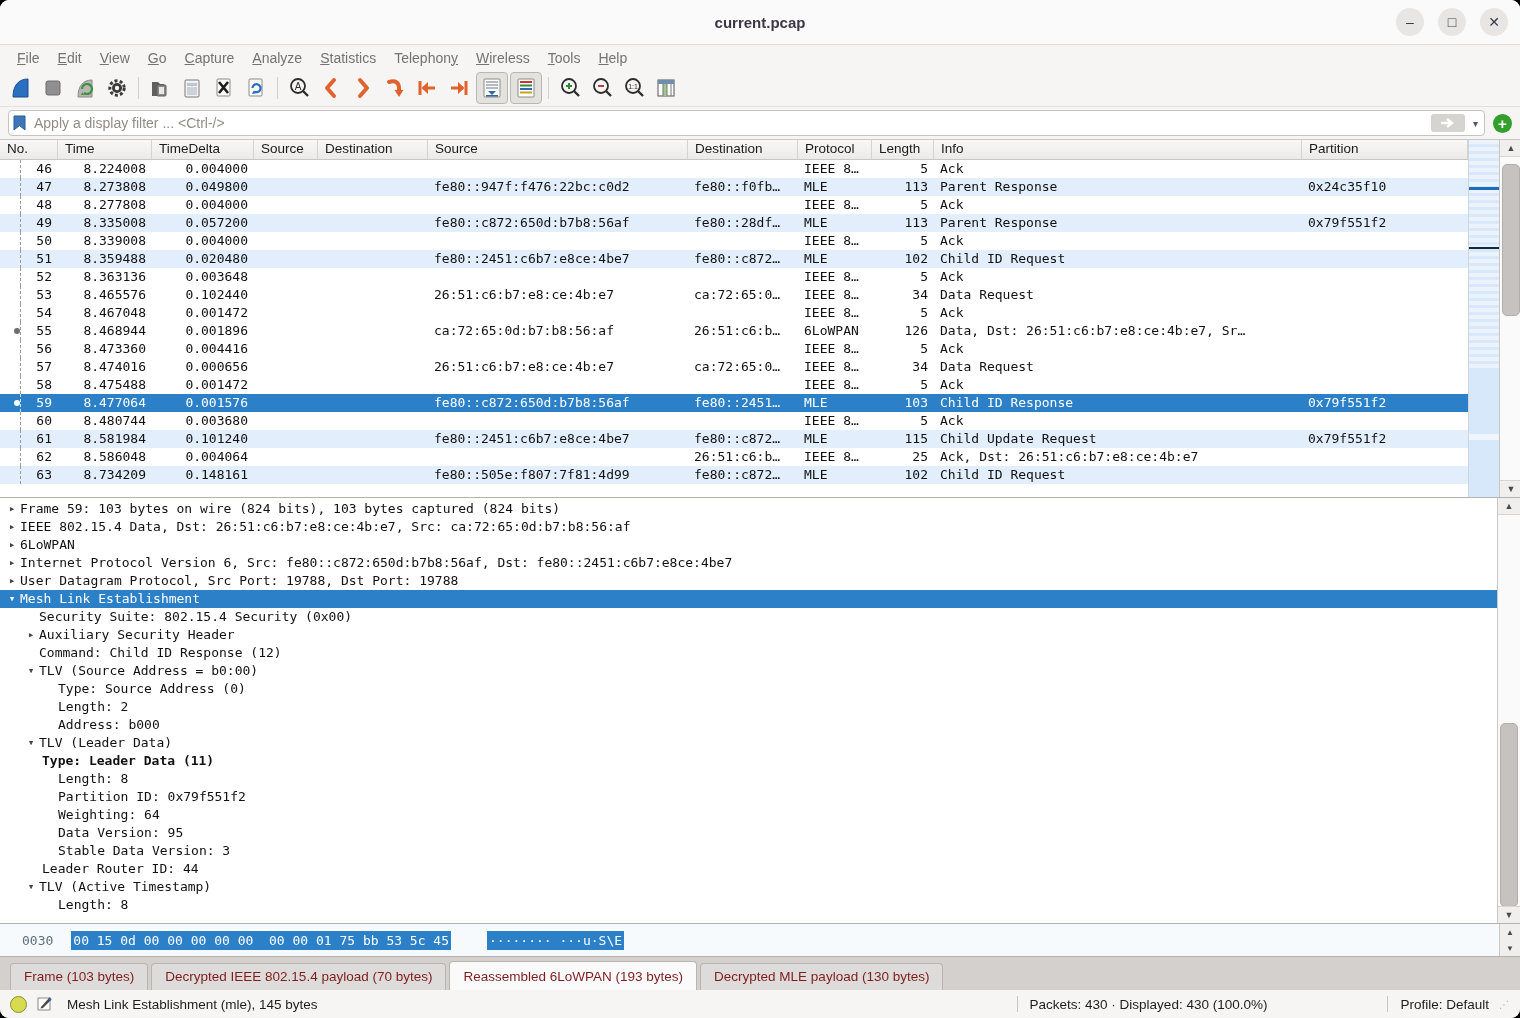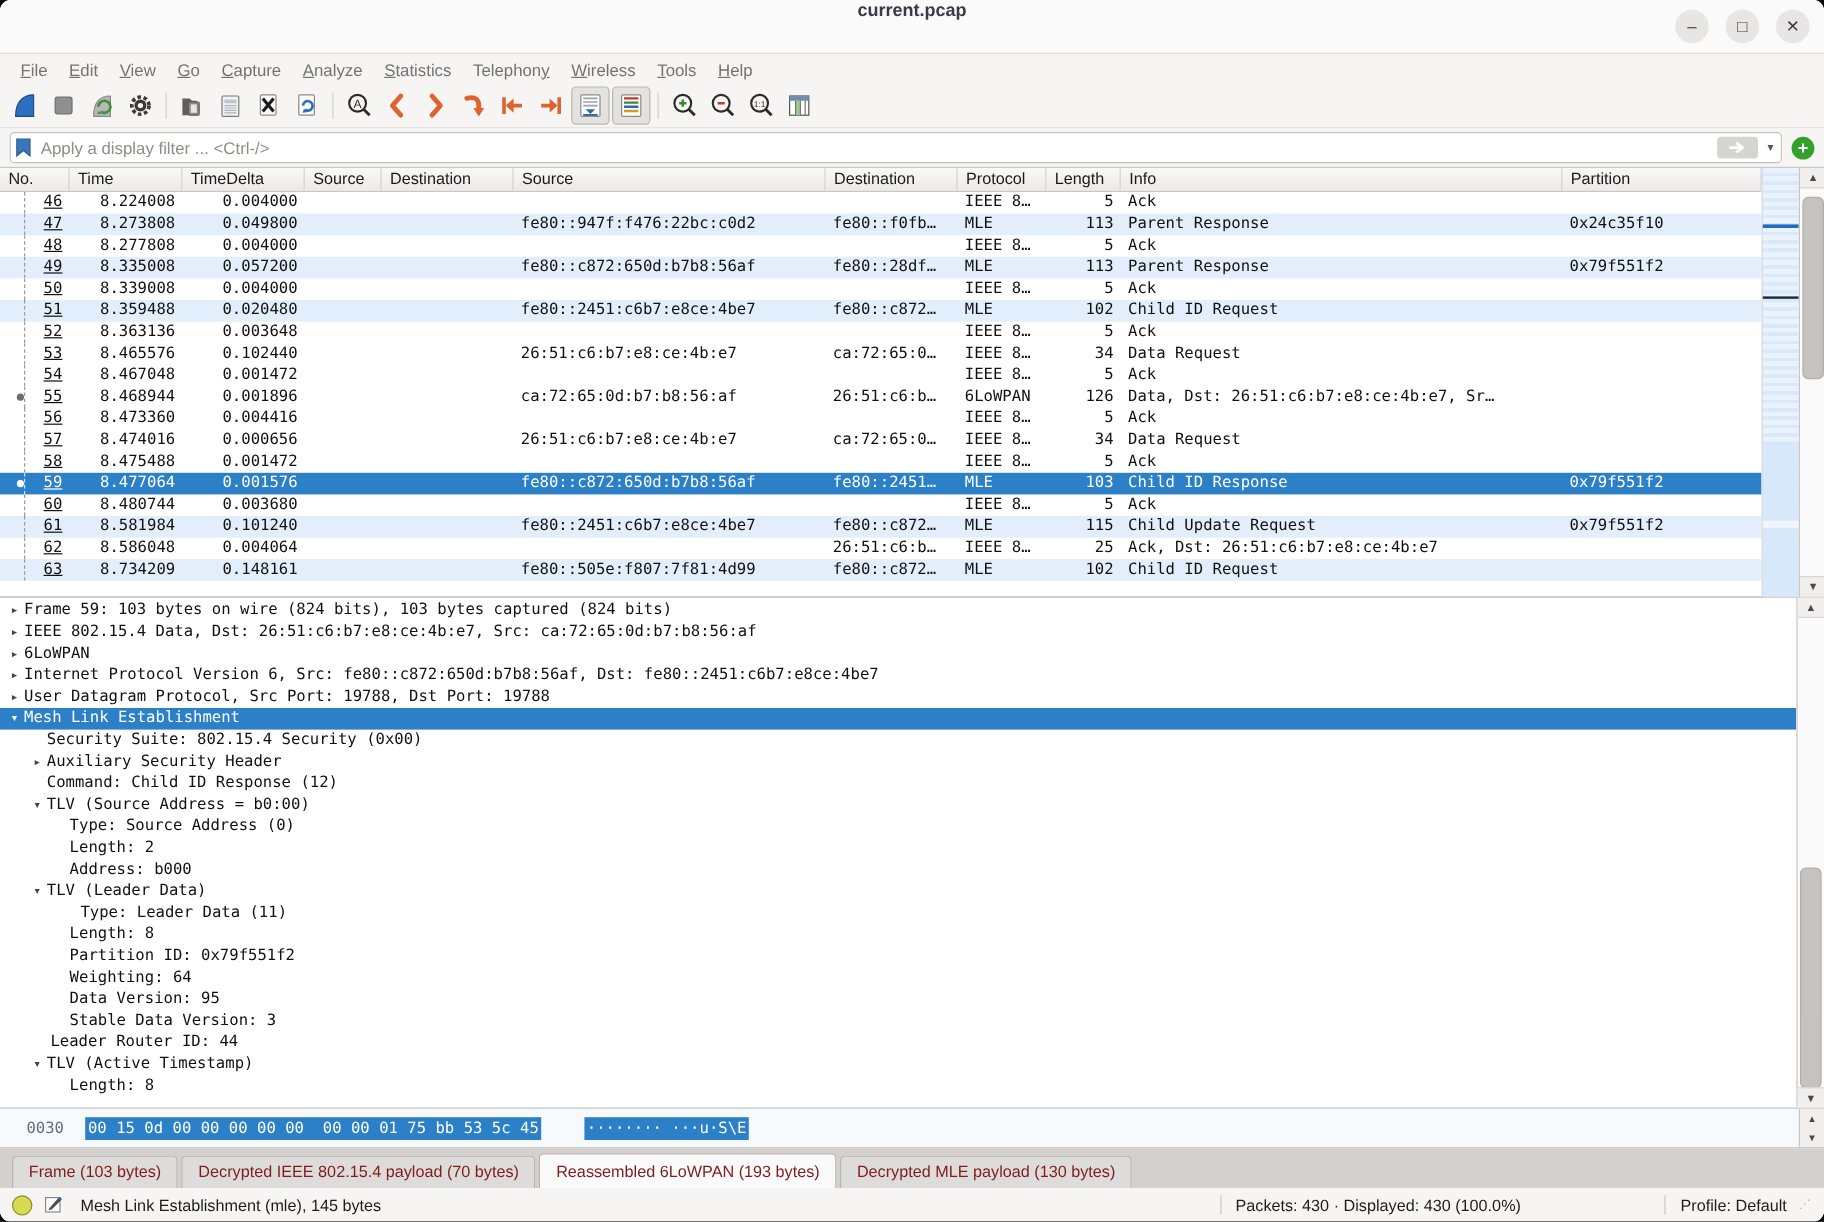--- a/index.html
+++ b/index.html
@@ -1,19 +1,19 @@
 <!DOCTYPE html>
 <html><head>
 <meta charset="utf-8">
 <style>
   html,body{margin:0;padding:0;background:#000;}
   body{width:1520px;height:1018px;overflow:hidden;font-family:"Liberation Sans",sans-serif;}
   .window{width:1520px;height:1018px;border-radius:9px;overflow:hidden;background:#fff;display:flex;flex-direction:column;}
   
-  .titlebar{height:44px;background:#fbfafa;border-bottom:1px solid #dedbd8;display:flex;align-items:flex-start;justify-content:center;position:relative;flex:none;}
+  .titlebar{height:44px;background:#fbfafa;border-bottom:1px solid #dedbd8;display:flex;align-items:center;justify-content:center;position:relative;flex:none;}
   .title{font-weight:bold;font-size:15px;color:#3d3846;}
   .winbtns{position:absolute;right:12px;top:8px;display:flex;gap:14px;}
   .wbtn{width:28px;height:28px;border-radius:50%;background:#e8e6e4;display:flex;align-items:center;justify-content:center;color:#3d3846;font-size:14px;line-height:1;cursor:default;}
   
   .menubar{height:25px;background:#f6f5f4;display:flex;align-items:center;padding-left:8px;flex:none;font-size:14px;color:#737373;}
   .menu-item{padding:2px 9px;}
   .menu-item u{text-decoration:underline;}
   
   .toolbar{height:36px;background:#f6f5f4;display:flex;align-items:center;padding-left:6px;gap:2px;flex:none;border-bottom:1px solid #e3e1de;}
   .tbtn{width:30px;height:30px;display:flex;align-items:center;justify-content:center;flex:none;}
@@ -31,21 +31,21 @@
   .listwrap{height:357px;display:flex;flex:none;border-bottom:1px solid #b5b2ae;}
   .listmain{width:1468px;overflow:hidden;flex:none;}
   .lheader{display:grid;grid-template-columns:58px 94px 102px 64px 110px 260px 110px 74px 62px 368px 1fr;height:19px;background:linear-gradient(#f9f8f7,#eceae8);border-bottom:1px solid #c9c6c3;font-size:13.5px;color:#1a1a1a;}
   .lheader div{padding:1px 0 0 7px;border-right:1px solid #d5d2cf;overflow:hidden;white-space:nowrap;}
   .rows{font-family:"DejaVu Sans Mono",monospace;font-size:13px;}
   .prow{display:grid;grid-template-columns:58px 94px 102px 64px 110px 260px 110px 74px 62px 368px 1fr;height:18px;line-height:18px;white-space:nowrap;color:#111;}
   .prow>div{overflow:hidden;padding-left:6px;}
   .prow .r{text-align:right;padding-right:6px;padding-left:0;}
   .prow.b{background:#e2eefb;}
   .prow.sel{background:#2b80c8;color:#fff;}
-  .nocell{position:relative;text-decoration:underline;}
+  .nocell{position:relative;}
   .nocell::before{content:"";position:absolute;left:20px;top:0;bottom:0;border-left:1px dashed #9a9a9a;}
   .prow.sel .nocell::before{border-left-color:#cfe2f3;}
   .mdot{position:absolute;left:14px;top:6px;width:6px;height:6px;border-radius:50%;background:#6d6d6d;}
   .prow.sel .mdot{background:#fff;}
   
   .minimap{width:30px;flex:none;background:repeating-linear-gradient(180deg,#eaf3fc 0 4px,#d9e9fa 4px 7px);position:relative;border-left:1px solid #cdd5dd;}
   .minimap .mm-solid1{position:absolute;left:0;right:0;top:228px;height:66px;background:#d7e8fa;}
   .minimap .mm-gap{position:absolute;left:0;right:0;top:294px;height:6px;background:#eef5fd;}
   .minimap .mm-solid2{position:absolute;left:0;right:0;top:300px;height:57px;background:#d7e8fa;}
   .minimap .mm-line-blue{position:absolute;left:0;right:0;top:47px;height:3px;background:#1c6fc0;}
@@ -540,21 +540,21 @@
         <div class="drow" style="padding-left: 4px;"><span class="exp">▸</span><span>User Datagram Protocol, Src Port: 19788, Dst Port: 19788</span></div>
         <div class="drow sel" style="padding-left: 4px;"><span class="exp">▾</span><span>Mesh Link Establishment</span></div>
         <div class="drow" style="padding-left: 23px;"><span class="exp"></span><span>Security Suite: 802.15.4 Security (0x00)</span></div>
         <div class="drow" style="padding-left: 23px;"><span class="exp">▸</span><span>Auxiliary Security Header</span></div>
         <div class="drow" style="padding-left: 23px;"><span class="exp"></span><span>Command: Child ID Response (12)</span></div>
         <div class="drow" style="padding-left: 23px;"><span class="exp">▾</span><span>TLV (Source Address = b0:00)</span></div>
         <div class="drow" style="padding-left: 42px;"><span class="exp"></span><span>Type: Source Address (0)</span></div>
         <div class="drow" style="padding-left: 42px;"><span class="exp"></span><span>Length: 2</span></div>
         <div class="drow" style="padding-left: 42px;"><span class="exp"></span><span>Address: b000</span></div>
         <div class="drow" style="padding-left: 23px;"><span class="exp">▾</span><span>TLV (Leader Data)</span></div>
-        <div class="drow" style="padding-left: 51px;"><span class="exp"></span><span>Type: Leader Data (11)</span></div>
+        <div class="drow" style="padding-left: 26px; font-weight: bold;"><span class="exp"></span><span>Type: Leader Data (11)</span></div>
         <div class="drow" style="padding-left: 42px;"><span class="exp"></span><span>Length: 8</span></div>
         <div class="drow" style="padding-left: 42px;"><span class="exp"></span><span>Partition ID: 0x79f551f2</span></div>
         <div class="drow" style="padding-left: 42px;"><span class="exp"></span><span>Weighting: 64</span></div>
         <div class="drow" style="padding-left: 42px;"><span class="exp"></span><span>Data Version: 95</span></div>
         <div class="drow" style="padding-left: 42px;"><span class="exp"></span><span>Stable Data Version: 3</span></div>
         <div class="drow" style="padding-left: 42px; flex-direction: column;"><span class="exp"></span><span>Leader Router ID: 44</span></div>
         <div class="drow" style="padding-left: 23px;"><span class="exp">▾</span><span>TLV (Active Timestamp)</span></div>
         <div class="drow" style="padding-left: 42px;"><span class="exp"></span><span>Length: 8</span></div>
       </div>
     <div class="vscroll">

